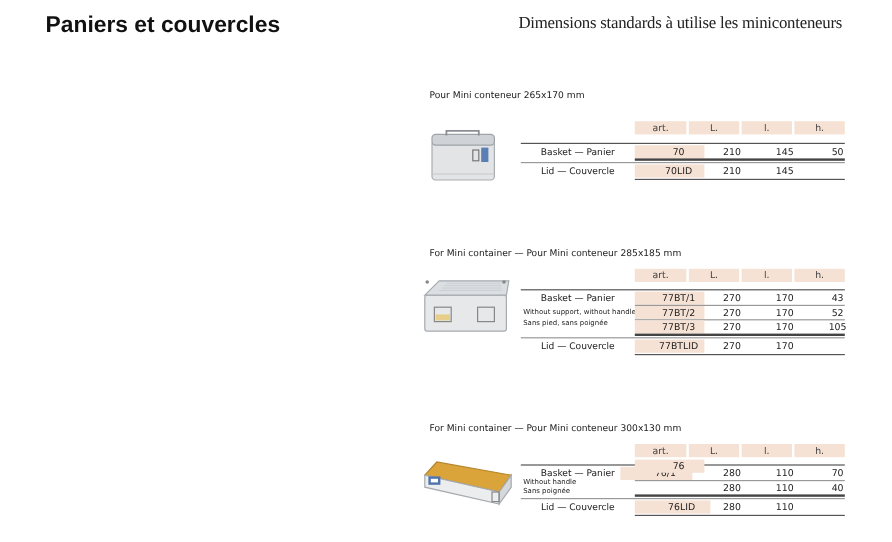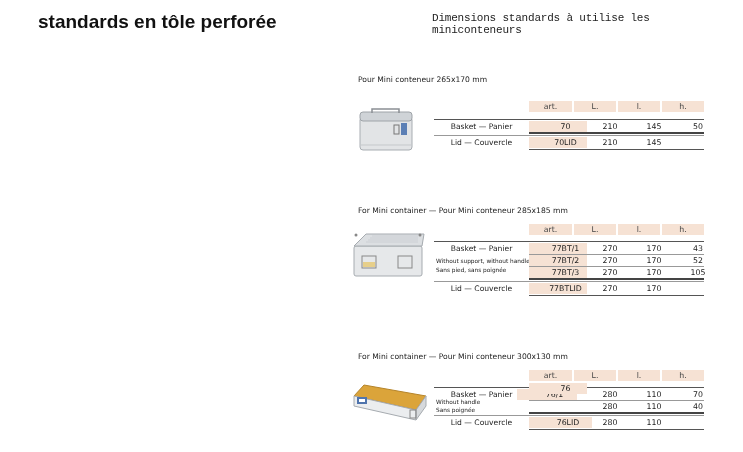--- a/index.html
+++ b/index.html
@@ -1,37 +1,37 @@
 <!DOCTYPE html>
 <html><head>
 <meta charset="utf-8">
 <style>
   html, body { margin: 0; padding: 0; background: #ffffff; }
   body { width: 743px; height: 452px; position: relative; overflow: hidden; font-family: "DejaVu Sans", sans-serif; color: #222; }
   .main-title { position: absolute; left: 38px; top: 10px; font-family: "Liberation Sans", sans-serif; font-weight: bold; font-size: 19px; line-height: 24px; color: #111; margin: 0; }
   .main-title span { display: block; }
-  .subtitle { position: absolute; left: 432px; top: 12px; font-family: Liberation Mono, monospace; font-size: 11px; color: #222; letter-spacing: -0.2px; }
+  .subtitle { position: absolute; left: 432px; top: 12px; font-family: Liberation Serif, serif; font-size: 14px; color: #222; letter-spacing: -0.2px; }
   .section { position: absolute; left: 0; width: 743px; }
   .section-title { position: absolute; left: 358px; font-size: 7.6px; color: #222; white-space: nowrap; }
   .product-img { position: absolute; }
   .tbl { position: absolute; left: 434px; width: 270px; font-size: 7.8px; }
   .hdr { position: absolute; top: 0; height: 11px; background: #f6e2d4; text-align: center; line-height: 11px; color: #444; }
   .rowline { position: absolute; left: 0; height: 1px; background: #555; }
   .rowline.light { background: #999; }
   .rowline.thick { height: 2px; background: #444; }
   .cell { position: absolute; line-height: 11px; height: 11px; text-align: center; color: #222; padding-left: 15px; }
   .art { background: #f6e2d4; }
   .lbl { position: absolute; left: 0; width: 95px; font-size: 7.6px; color: #222; white-space: nowrap; line-height: 11px; }
   .sub-lbl { position: absolute; left: 2px; font-size: 5.8px; color: #222; white-space: nowrap; line-height: 8px; }
 </style>
 </head>
 <body>
 
 <h1 class="main-title">
-  <span>standards en tôle perforée</span>
+  <span>Paniers et couvercles</span>
 </h1>
 <div class="subtitle">Dimensions standards à utilise  les miniconteneurs</div>
 
 <div class="section" style="top:0;">
   <div class="section-title" style="top:75px;">Pour Mini conteneur 265x170 mm</div>
 
   <svg class="product-img" style="left:357px; top:107px;" width="60" height="46" viewBox="0 0 60 46">
     <rect x="3" y="10" width="52" height="33" rx="3" fill="#e2e4e6" stroke="#a8adb2"></rect>
     <rect x="3" y="5" width="52" height="9" rx="3" fill="#cfd3d7" stroke="#9ea3a8"></rect>
     <path d="M15 6 L15 2 L42 2 L42 6" fill="none" stroke="#8a8f94" stroke-width="1.5"></path>

